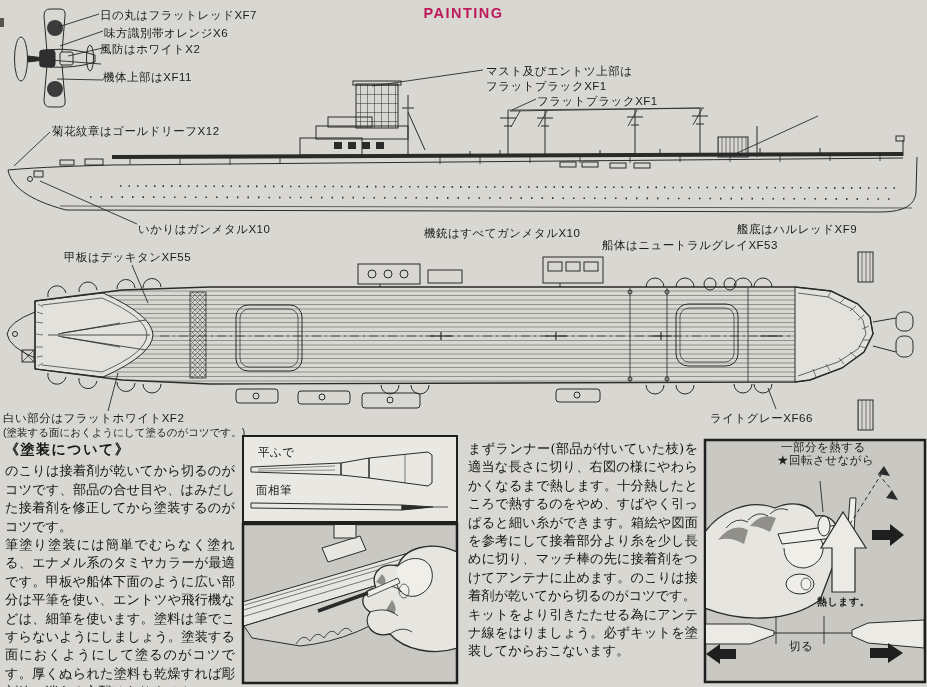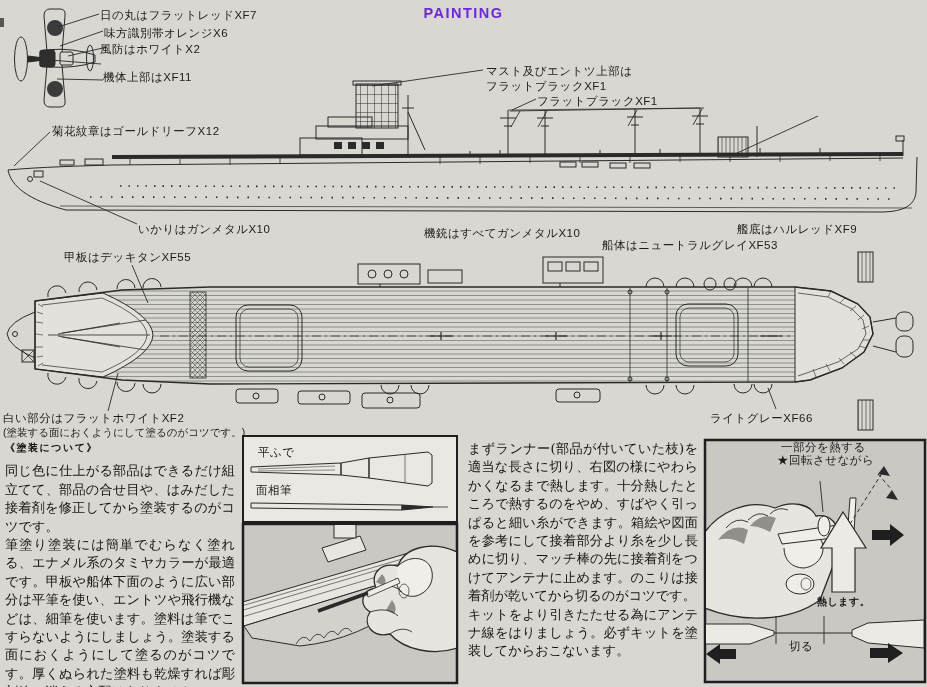--- a/index.html
+++ b/index.html
@@ -3,25 +3,25 @@
 <meta charset="utf-8">
 <style>
   html,body{margin:0;padding:0;background:#b0afaa;}
   .page{position:relative;width:927px;height:687px;background:#d8d7d2;overflow:hidden;
         font-family:"Liberation Sans",sans-serif;color:#1d1d1d;}
   svg.art{position:absolute;left:0;top:0;}
   .lab{position:absolute;font-size:11.5px;letter-spacing:0.5px;white-space:nowrap;color:#1b1b1b;}
   .lab.sm{font-size:10.5px;letter-spacing:0;}
   .lab.big{font-size:10px;font-weight:bold;}
   .title{position:absolute;left:0;right:0;top:5px;text-align:center;font-weight:bold;
-         font-size:14.5px;letter-spacing:1.5px;color:#6d28d9;}
+         font-size:14.5px;letter-spacing:1.5px;color:#be185d;}
   .tcol{position:absolute;font-family:"DejaVu Serif",serif;font-size:13.2px;line-height:18.4px;
         text-align:justify;color:#151515;}
-  .tcol h3{margin:0 0 4px 0;font-size:10px;font-weight:bold;letter-spacing:1.5px;
-           font-family:Liberation Mono, monospace;}
+  .tcol h3{margin:0 0 4px 0;font-size:14px;font-weight:bold;letter-spacing:1.5px;
+           font-family:Liberation Sans, sans-serif;}
   .tcol p{margin:0;}
 </style>
 </head>
 <body>
 
 <div class="page">
 
 <svg class="art" width="927" height="687" viewBox="0 0 927 687">
   <defs>
     <pattern id="gh" width="7" height="9" patternUnits="userSpaceOnUse">
@@ -267,21 +267,21 @@
 <div class="lab" style="left:258px;top:445px">平ふで</div>
 <div class="lab" style="left:256px;top:483px">面相筆</div>
 
 <div class="lab" style="left:777px;top:453px">★回転させながら</div>
 <div class="lab" style="left:781px;top:440px">一部分を熱する</div>
 <div class="lab big" style="left:817px;top:595px">熱します。</div>
 <div class="lab" style="left:789px;top:639px">切る</div>
 
 <div class="tcol" style="left:5px;top:440px;width:230px;height:245px">
   <h3>《塗装について》</h3>
-  <p>同じ色に仕上がる部品はできるだけ組立てて、部品の合せ目や、はみだした接着剤を修正してから塗装するのがコツです。</p>
+  <p>のこりは接着剤が乾いてから切るのがコツです、部品の合せ目や、はみだした接着剤を修正してから塗装するのがコツです。</p>
   <p>筆塗り塗装には簡単でむらなく塗れる、エナメル系のタミヤカラーが最適です。甲板や船体下面のように広い部分は平筆を使い、エントツや飛行機などは、細筆を使います。塗料は筆でこすらないようにしましょう。塗装する面におくようにして塗るのがコツです。厚くぬられた塗料も乾燥すれば彫刻線の消える心配はありません。</p>
 </div>
 
 <div class="tcol" style="left:468px;top:440px;width:230px;height:245px">
   <p>まずランナー(部品が付いていた枝)を適当な長さに切り、右図の様にやわらかくなるまで熱します。十分熱したところで熱するのをやめ、すばやく引っぱると細い糸ができます。箱絵や図面を参考にして接着部分より糸を少し長めに切り、マッチ棒の先に接着剤をつけてアンテナに止めます。のこりは接着剤が乾いてから切るのがコツです。</p>
   <p>キットをより引きたたせる為にアンテナ線をはりましょう。必ずキットを塗装してからおこないます。</p>
 </div>
 
 </div>
 

